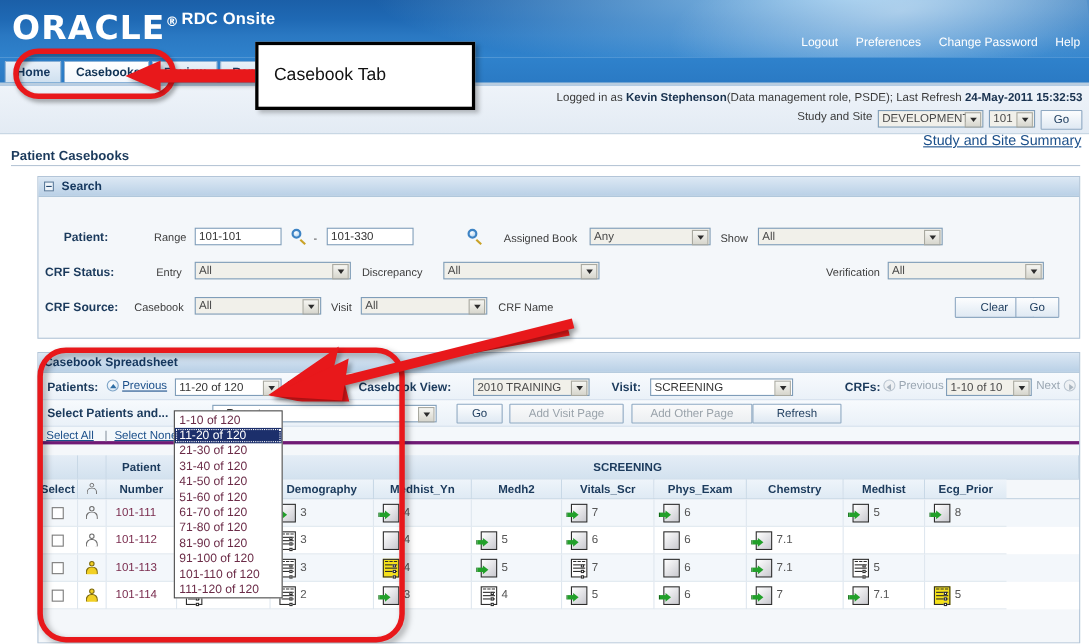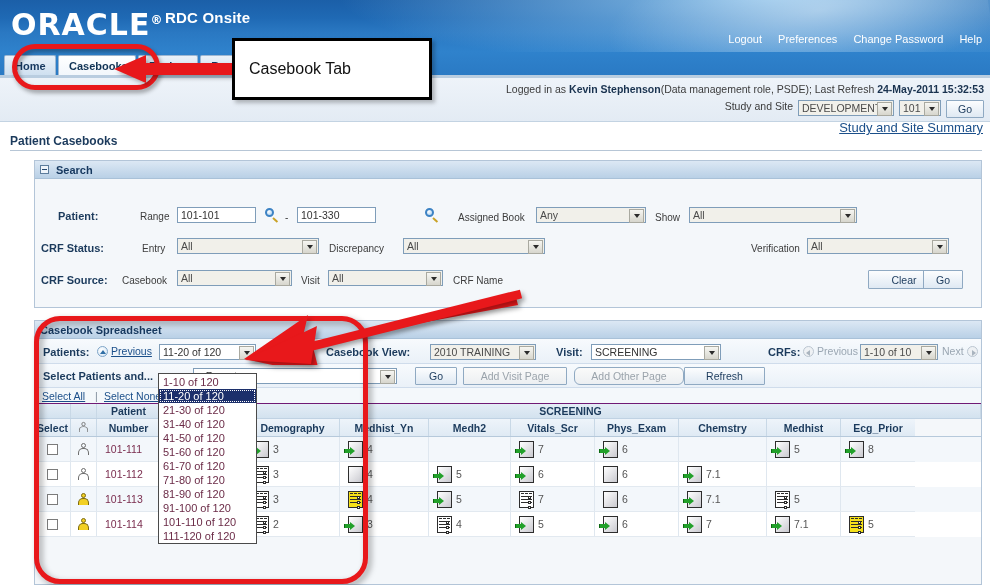--- a/index.html
+++ b/index.html
@@ -176,21 +176,21 @@
     background: linear-gradient(180deg,#f7fafd 0%, #eaf1f8 100%);
     border-bottom: 1px solid #cfdceb;
   }
   .sheet-toolbar2 {
     position: relative; height: 24px;
     background: linear-gradient(180deg,#f7fafd 0%, #eaf1f8 100%);
     border-bottom: 1px solid #cfdceb;
   }
   .selrow {
     position: relative; height: 16px; background: #f4f8fb;
-    border-bottom: 1px solid #701a75;
+    border-bottom: 3px solid #701a75;
   }
   .tb-label { position: absolute; font-size: 11px; font-weight: bold; color: #1b3a5c; }
   .navlink {
     font-size: 10.5px; color: #1b4f8a; text-decoration: underline; white-space: nowrap;
   }
   .navlink.dim { color: #9aa6b2; text-decoration: none; }
   .navcirc {
     display:inline-block; width: 11px; height: 11px; border-radius: 50%;
     border: 1px solid #7fa5c8; background: radial-gradient(circle at 40% 35%,#ffffff,#cfe2f3);
     position: relative; vertical-align: -2px;
@@ -205,23 +205,24 @@
                          border-left:3.5px solid transparent;border-right:3.5px solid transparent;border-bottom:4px solid #2f6ea5;}
   .navcirc.down:after  { border:none; left:2px; top:4px; width:0;height:0;
                          border-left:3.5px solid transparent;border-right:3.5px solid transparent;border-top:4px solid #2f6ea5;}
   .navcirc.dim { border-color:#bbc6d1; background:#eef1f4; }
   .navcirc.dim:after { border-left-color:#a9b4bf; border-right-color:#a9b4bf; }
 
   
   .grid { position: relative; width: 946px; }
   .grid-row { display: flex; height: 25px; align-items: stretch; }
   .gh-grp {
-    display:flex; height: 15px;
+    display:flex; height: 22px;
     background: linear-gradient(180deg,#e4edf6 0%, #d3e2ef 100%);
     border-bottom: 1px solid #c0d2e3;
+    margin-top: 10px;
   }
   .gh-cell {
     font-size: 10.5px; font-weight: bold; color: #1b3a5c;
     display:flex; align-items:center; justify-content:center;
     border-right: 1px solid #c8d8e6;
     background: linear-gradient(180deg,#eef4fa 0%, #dfeaf4 100%);
     height: 100%;
   }
   .gh-cell.plain { background: linear-gradient(180deg,#e4edf6 0%, #d3e2ef 100%); }
   .gh-sub {
@@ -481,21 +482,21 @@
     </div>
 
     <div class="sheet-toolbar2">
       <span class="tb-label" style="left:8px; top:6px;">Select Patients and...</span>
       <span class="sel" style="position:absolute; left:158px; top:4px; width:204px;">
           <span>a Report</span>
           <span class="arw"></span>
         </span>
       <span class="btn" style="position:absolute; left:380px; top:3px; width:42px;">Go</span>
       <span class="btn disabled" style="position:absolute; left:428px; top:3px; width:104px;">Add Visit Page</span>
-      <span class="btn disabled" style="position:absolute; left:539px; top:3px; width:110px;border-radius:6px;">Add Other Page</span>
+      <span class="btn disabled" style="position:absolute; left:539px; top:3px; width:110px;">Add Other Page</span>
       <span class="btn" style="position:absolute; left:649px; top:3px; width:81px;">Refresh</span>
     </div>
 
     <div class="selrow">
       <a class="navlink" style="position:absolute; left:7px; top:2px;" href="#">Select All</a>
       <span style="position:absolute; left:60px; top:2px; color:#7f8c99; font-size:10.5px;">|</span>
       <a class="navlink" style="position:absolute; left:69px; top:2px;" href="#">Select None</a>
     </div>
 
     <div class="grid">

